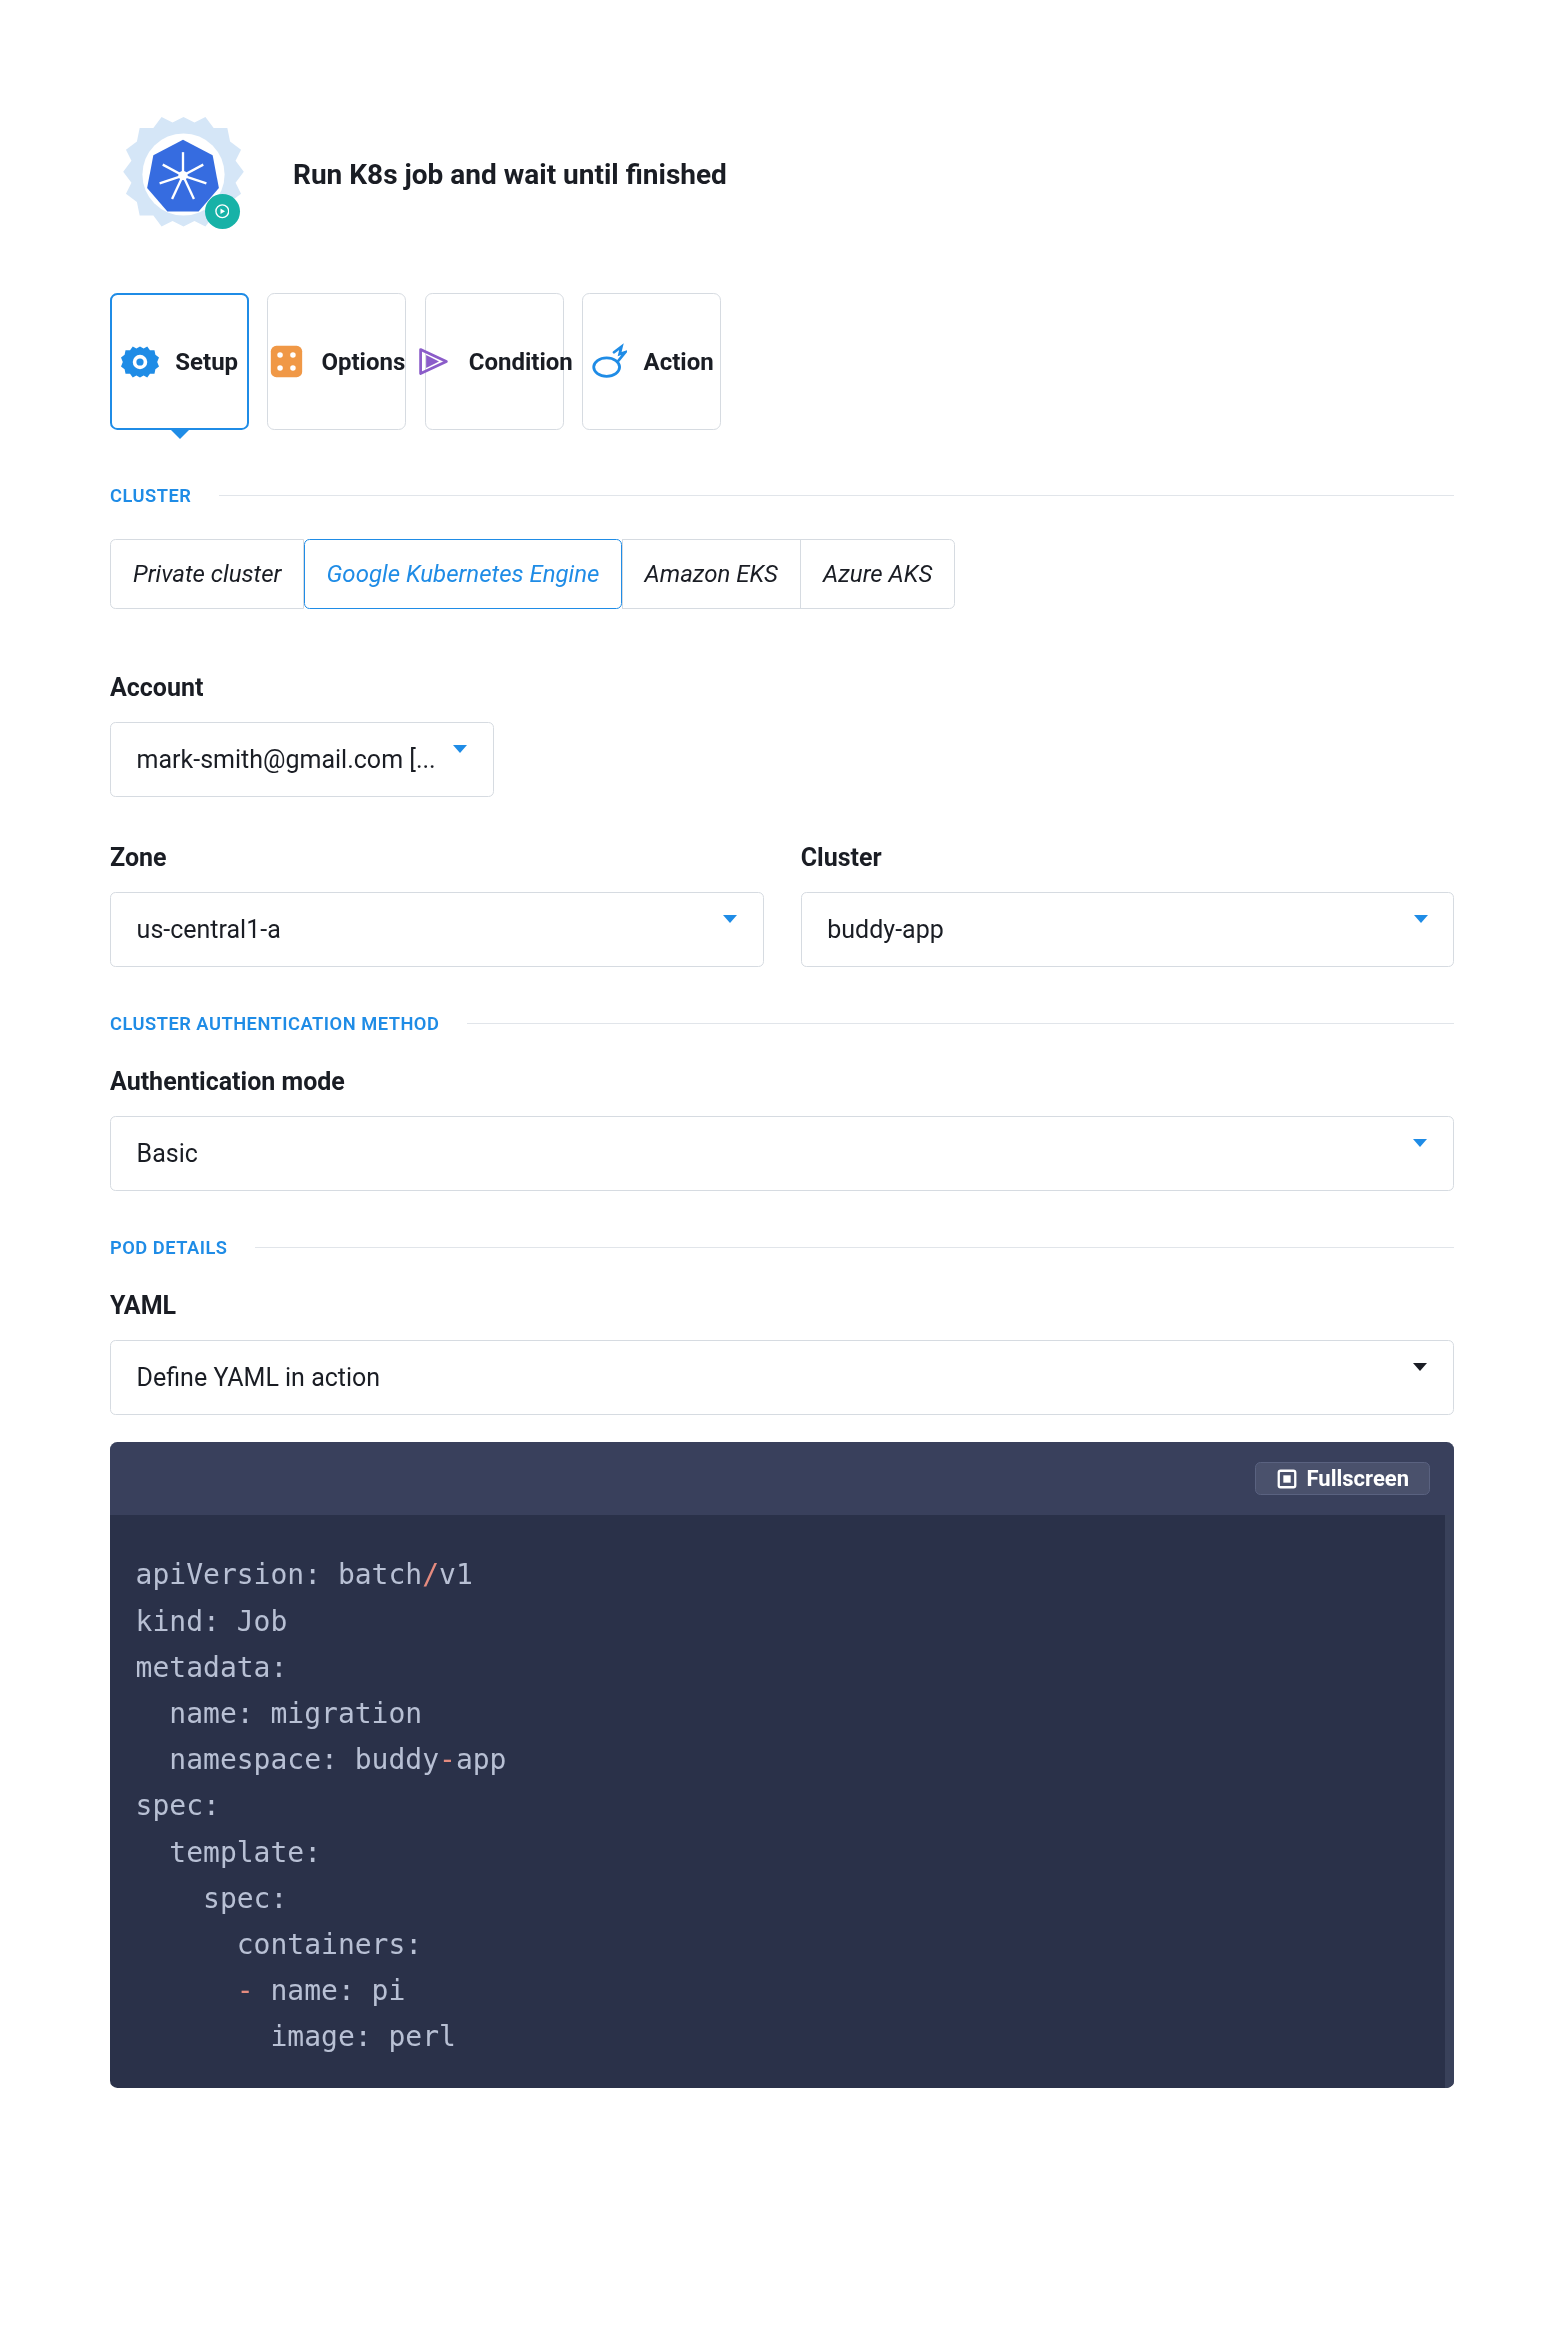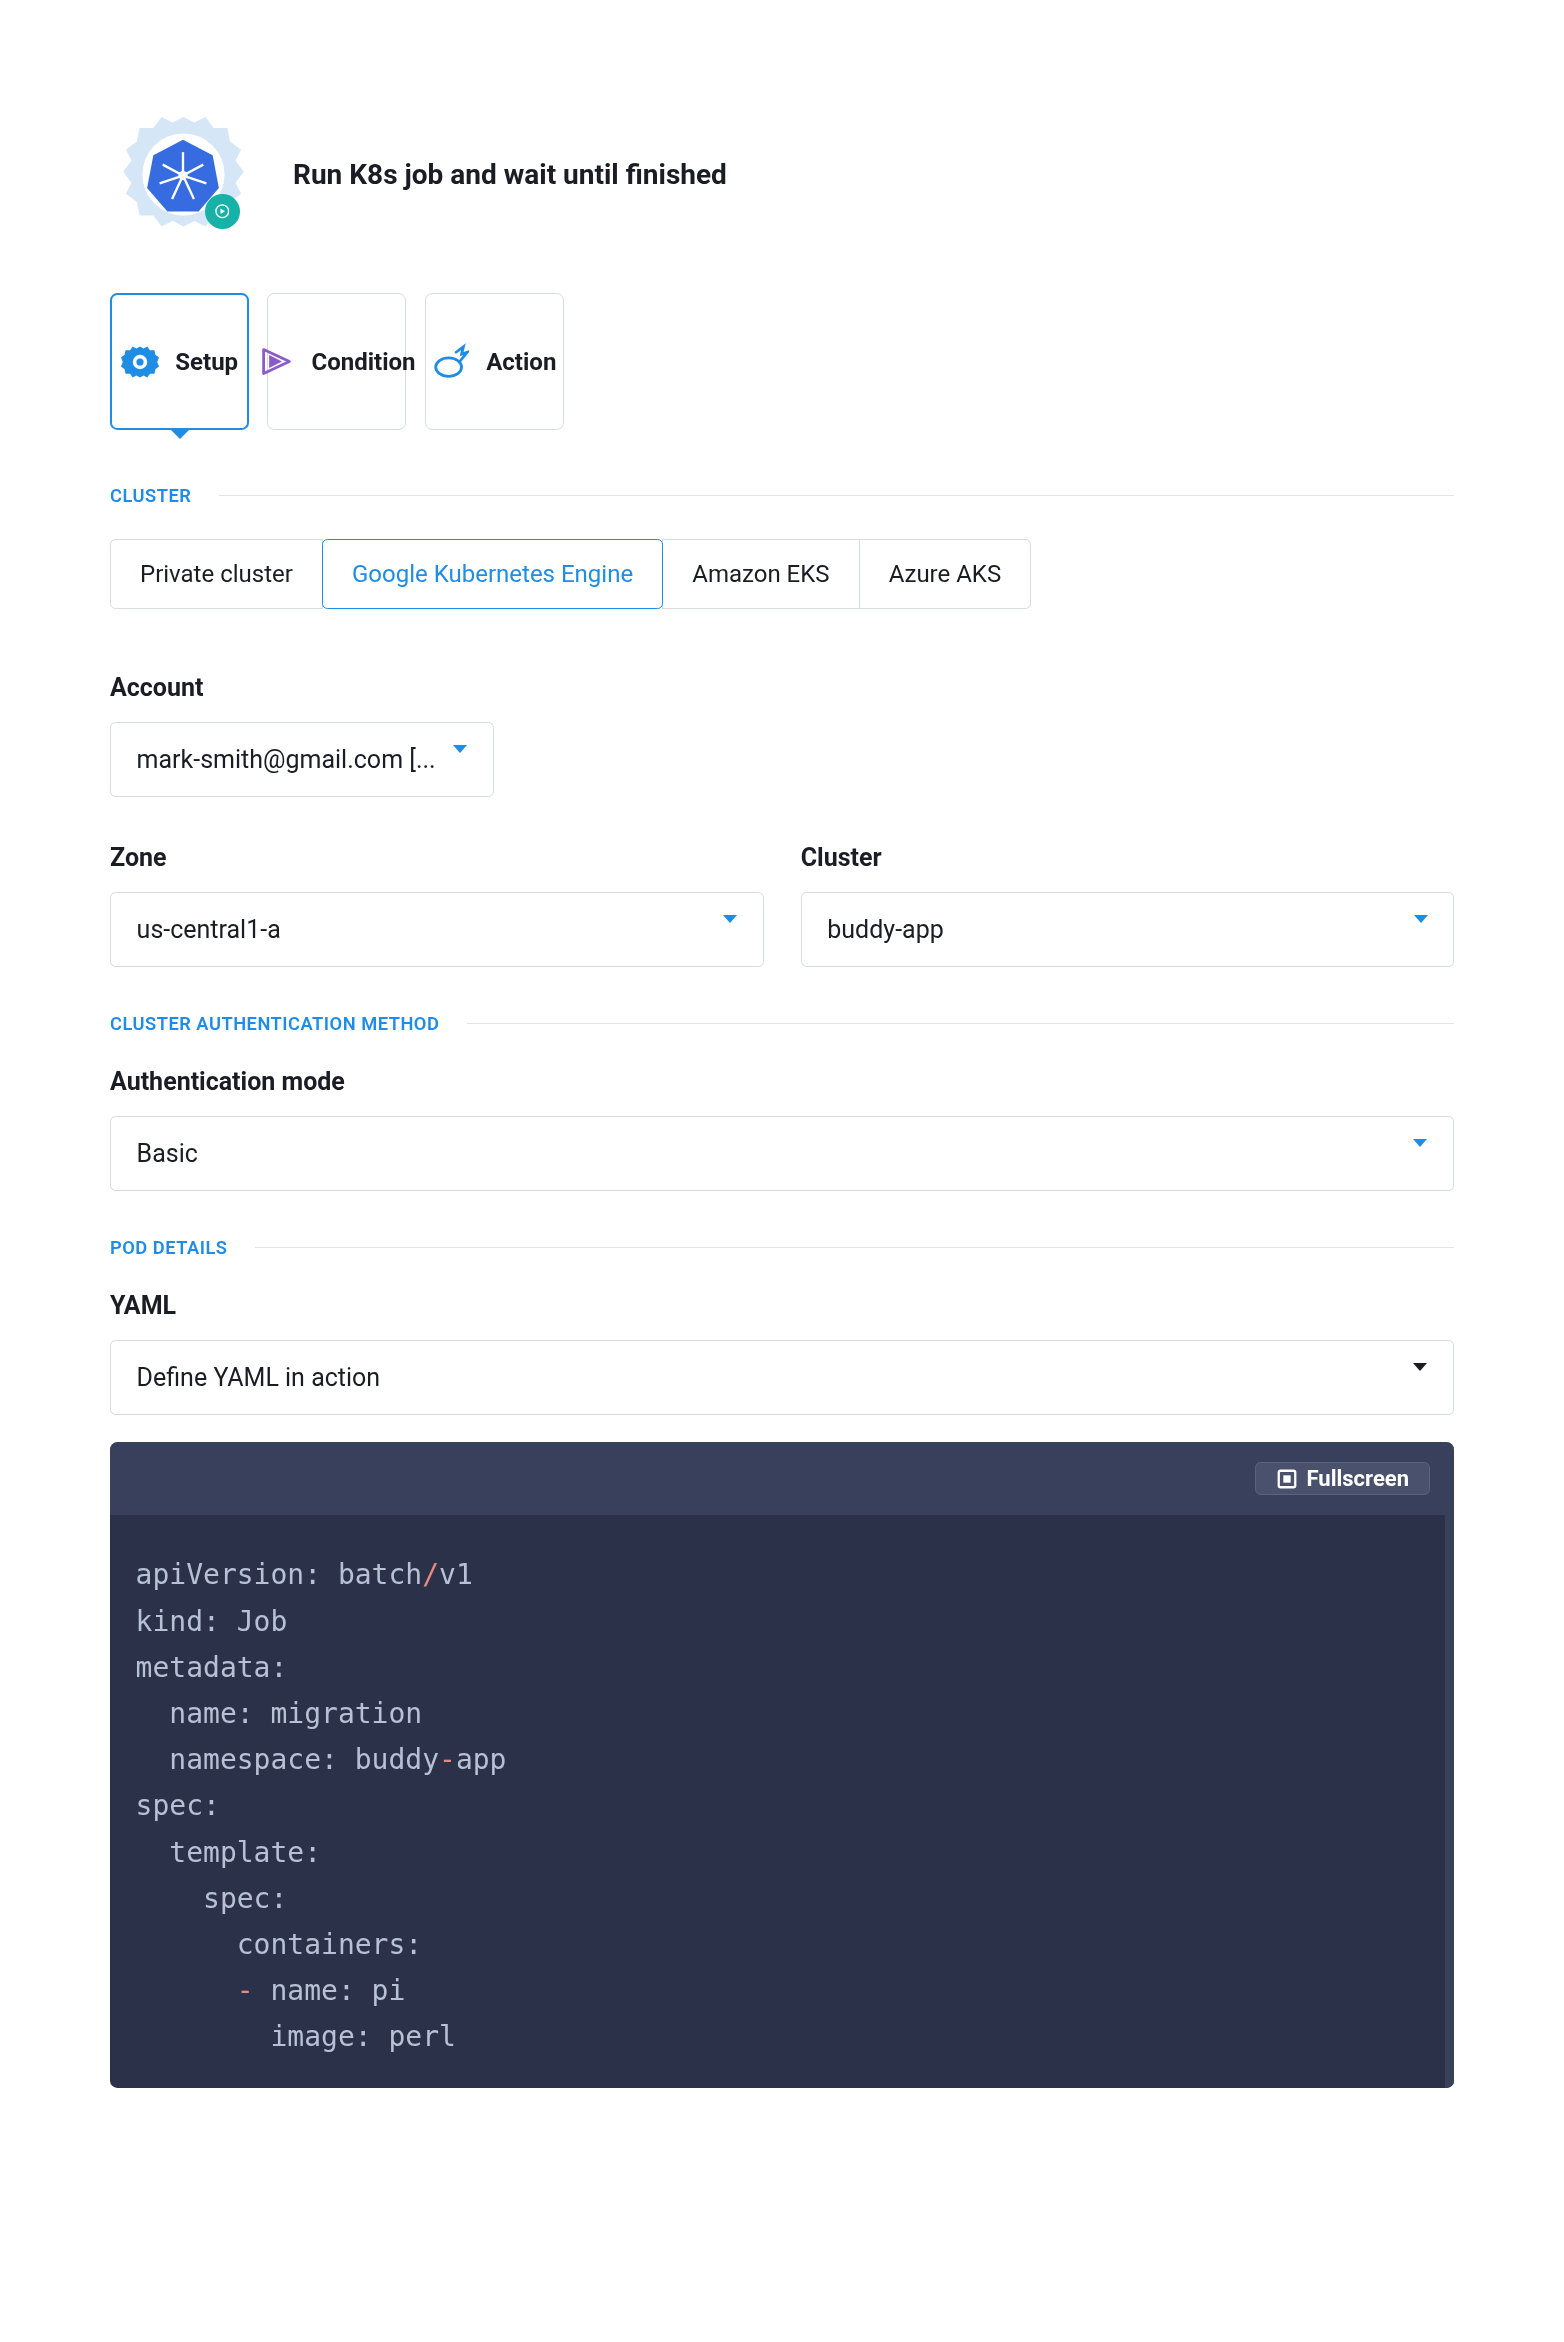--- a/index.html
+++ b/index.html
@@ -117,26 +117,27 @@
     .section-line {
       flex: 1;
       height: 0.9px;
       background: #e1e5ea;
     }
     .pill-group {
       display: flex;
       margin-bottom: 64px;
     }
     .pill {
-      padding: 20px 29px;
+      padding: 20px 22px;
       border: 0.9px solid #d6dbe1;
       font-size: 24px;
       color: #1a1d24;
       cursor: pointer;
       margin-left: -0.9px;
+      font-style: italic;
     }
     .pill:first-child {
       border-radius: 5.5px 0 0 5.5px;
       margin-left: 0;
     }
     .pill:last-child {
       border-radius: 0 5.5px 5.5px 0;
     }
     .pill.active {
       border: 1.8px solid #1f8ce6;
@@ -286,20 +287,32 @@
       <svg width="38" height="38" viewBox="0 0 42 42">
         <path fill="#1f8ce6" d="M21 4 L25 6 L29 4 L32 8 L37 8 L38 13 L42 16 L40 21 L42 26 L38 29 L37 34 L32 34 L29 38 L25 36 L21 38 L17 36 L13 38 L10 34 L5 34 L4 29 L0 26 L2 21 L0 16 L4 13 L5 8 L10 8 L13 4 L17 6 Z"></path>
         <circle cx="21" cy="21" r="8" fill="#fff"></circle>
         <circle cx="21" cy="21" r="4" fill="#1f8ce6"></circle>
       </svg>
     </div>
     <span class="tab-label">Setup</span>
   </div>
   <div class="tab">
     <div class="tab-icon">
+      <svg width="35" height="35" viewBox="0 0 38 38">
+        <rect x="2" y="2" width="34" height="34" rx="6" fill="#f09846"></rect>
+        <circle cx="12" cy="12" r="3" fill="#fff"></circle>
+        <circle cx="26" cy="12" r="3" fill="#fff"></circle>
+        <circle cx="12" cy="26" r="3" fill="#fff"></circle>
+        <circle cx="26" cy="26" r="3" fill="#fff"></circle>
+      </svg>
+    </div>
+    <span class="tab-label">Options</span>
+  </div>
+  <div class="tab">
+    <div class="tab-icon">
       <svg width="37" height="35" viewBox="0 0 40 38">
         <polygon points="6,6 34,19 6,32" fill="none" stroke="#8b5cc9" stroke-width="3" stroke-linejoin="round"></polygon>
         <polygon points="12,12 26,19 12,26" fill="#8b5cc9"></polygon>
       </svg>
     </div>
     <span class="tab-label">Condition</span>
   </div>
   <div class="tab">
     <div class="tab-icon">
       <svg width="37" height="37" viewBox="0 0 40 40">

